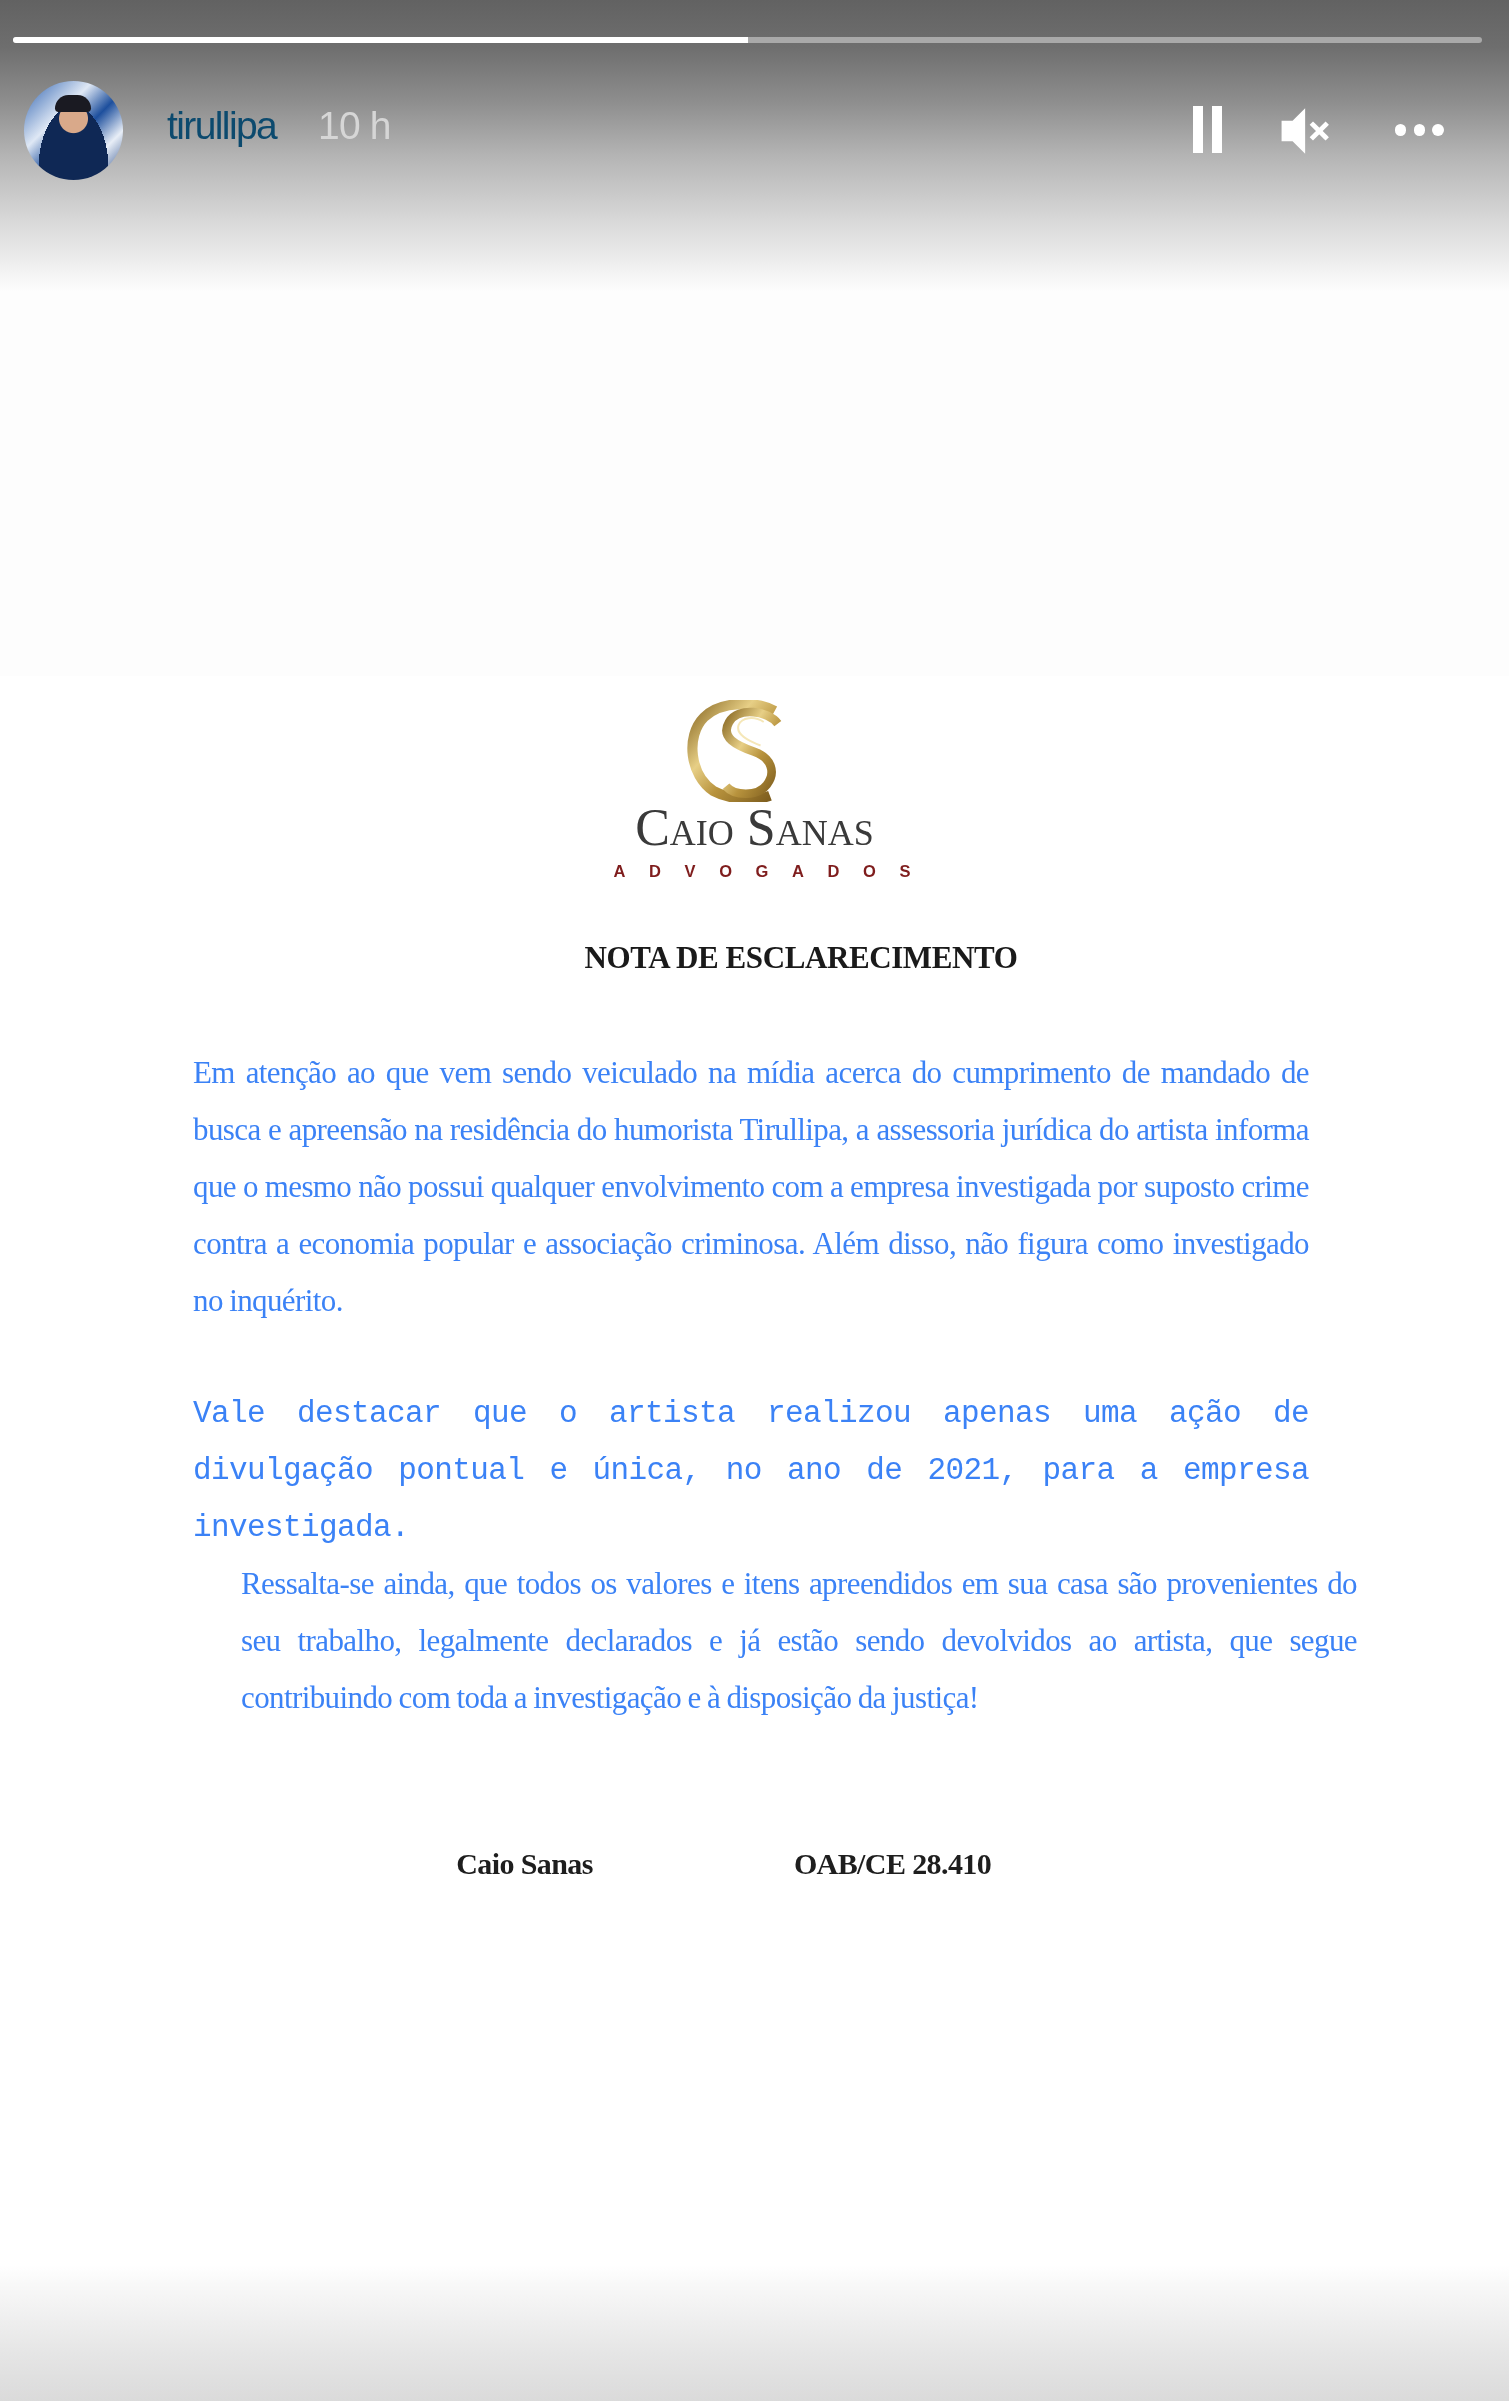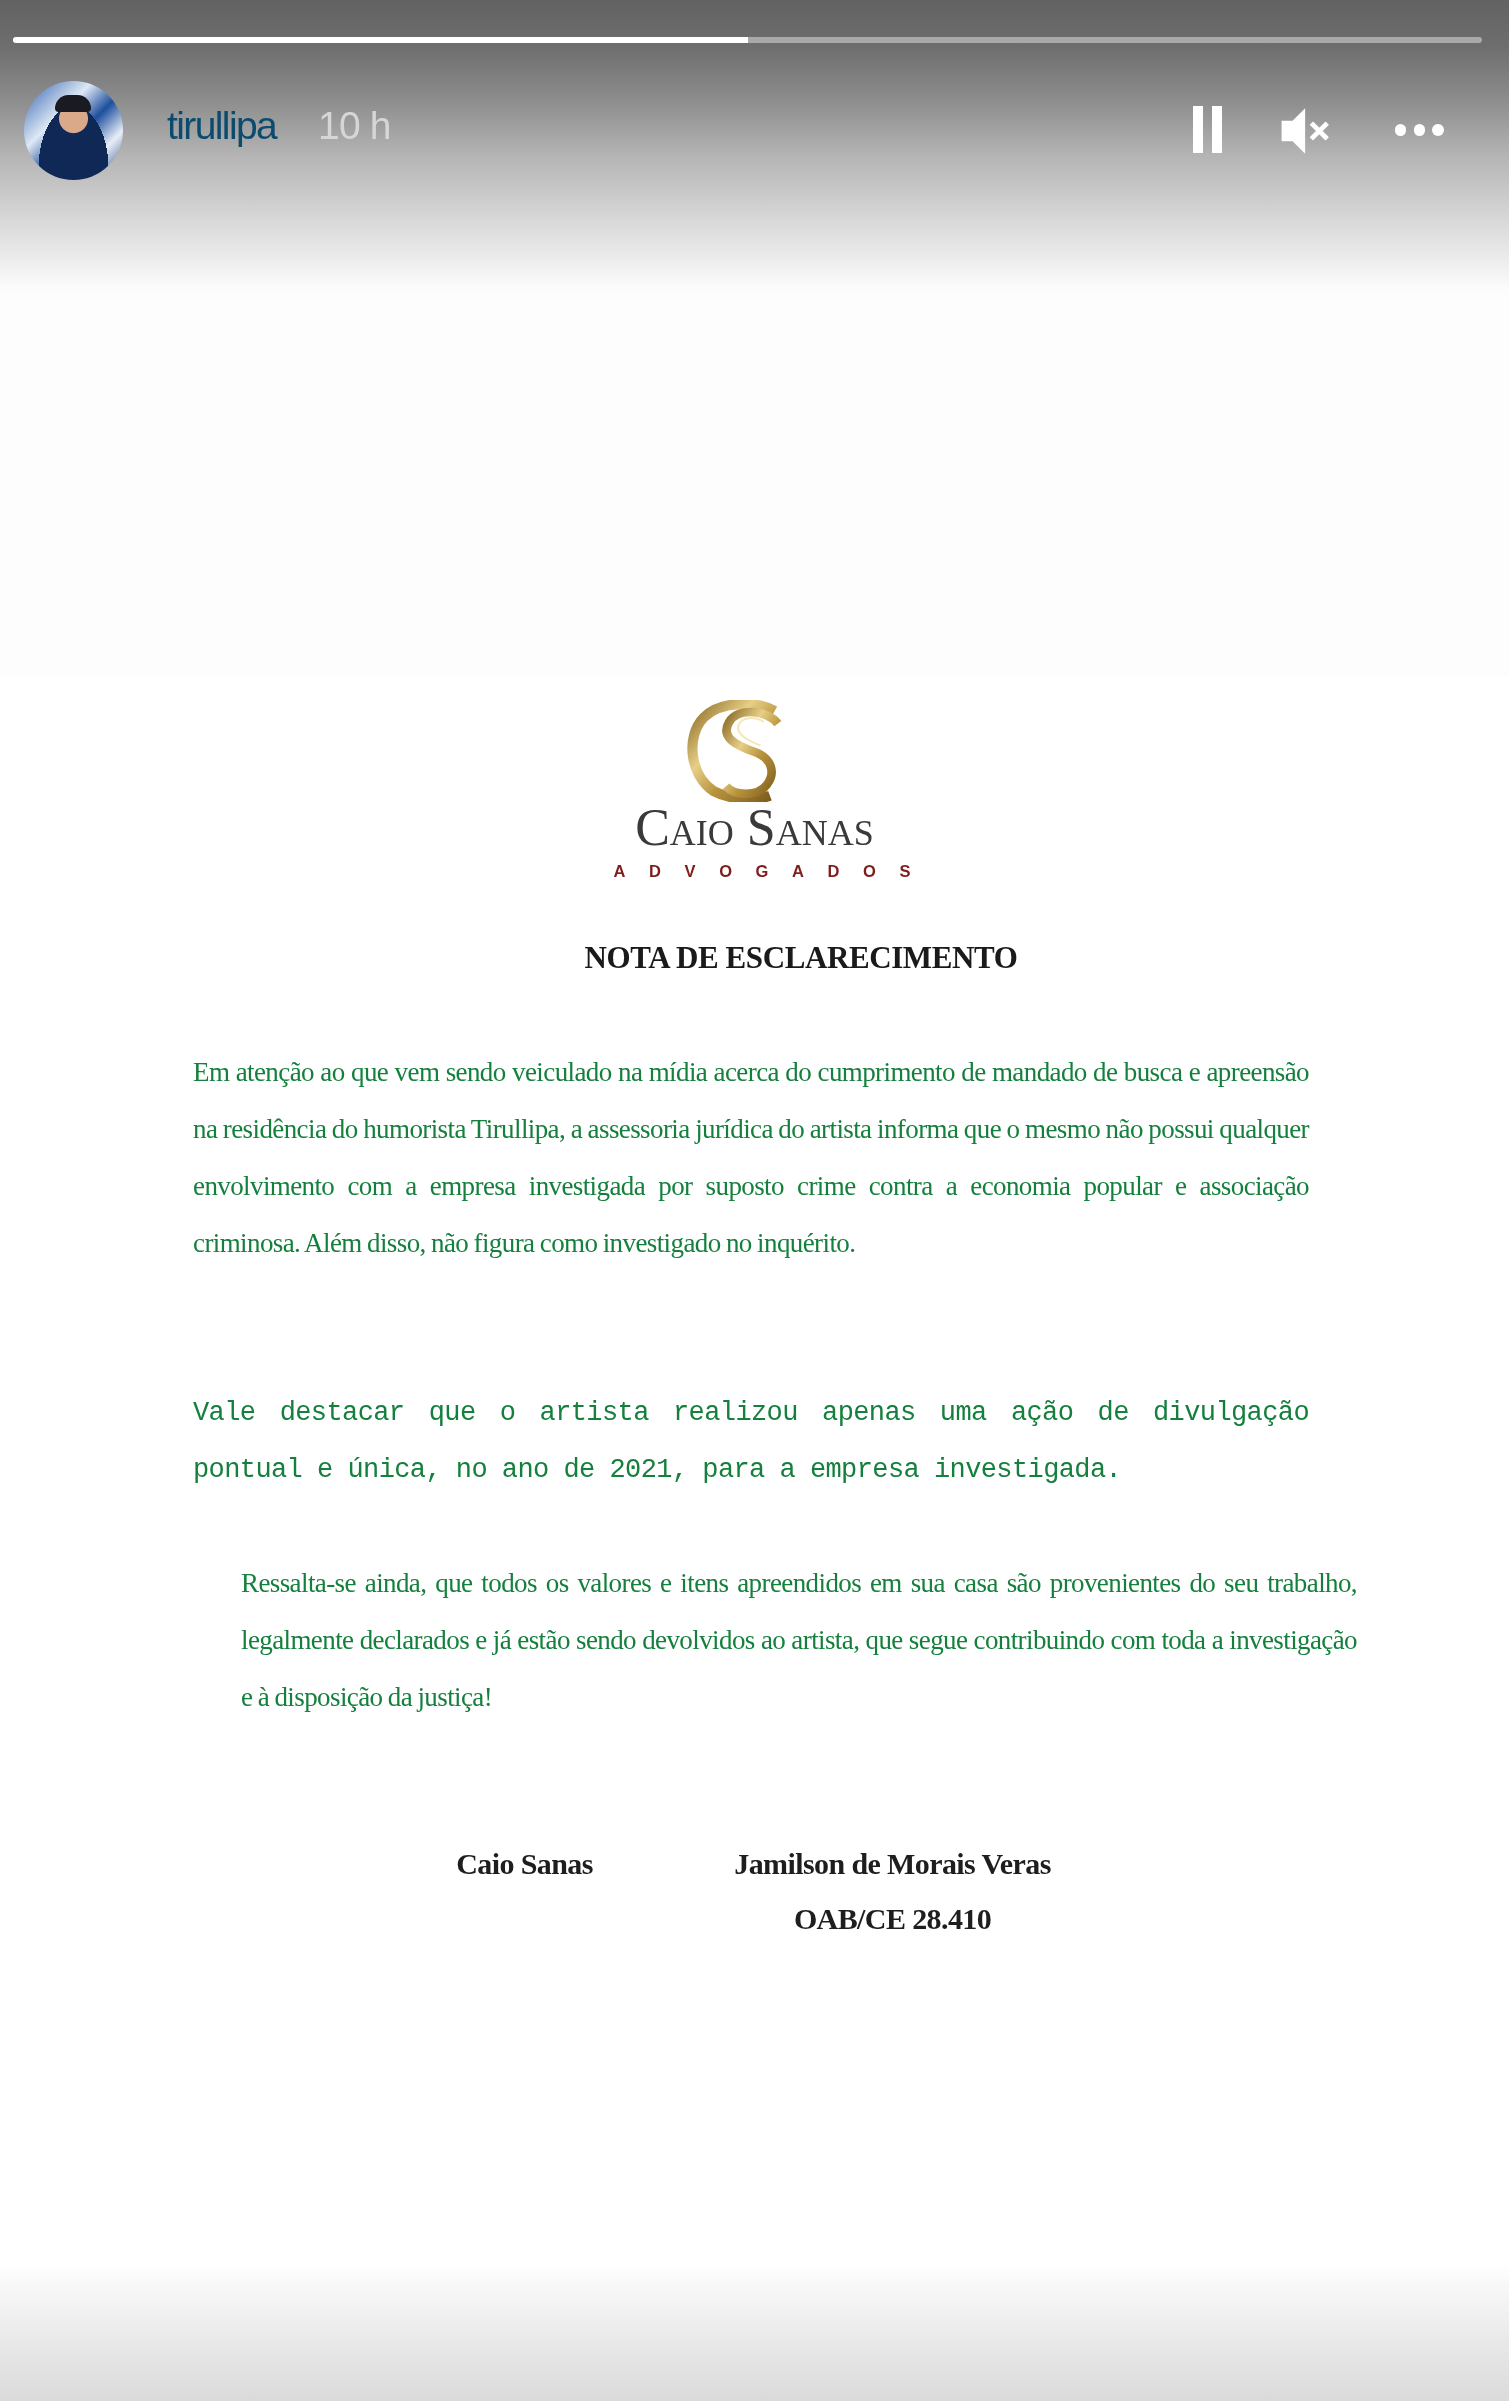--- a/index.html
+++ b/index.html
@@ -74,21 +74,21 @@
     font-family: "Liberation Sans", sans-serif; font-size: 16.5px; font-weight: bold; color: #7f1d1d;
     letter-spacing: 23.6px; line-height: 1;
     padding-left: 23.6px; box-sizing: border-box;
   }
   .doc-title {
     position: absolute; left: 0; top: 940px; width: 1510px; text-align: center;
     font-size: 31px; font-weight: bold; color: #1a1a1a; z-index: 2; letter-spacing: -0.4px; margin-left: 46px;
   }
   .para {
     position: absolute; left: 193px; width: 1116px; z-index: 2;
-    font-size: 27px; line-height: 57px; color: #15803d; text-align: justify;
+    font-size: 31px; line-height: 57px; color: #3b82f6; text-align: justify;
     text-align-last: left; letter-spacing: -0.6px; word-spacing: -0.8px;
   }
   .p1 { top: 1044px; }
   .p2 { top: 1385px; font-family: Liberation Mono, monospace; }
   .p3 { top: 1555px; margin-left: 48px; }
   .sig {
     position: absolute; z-index: 2; text-align: center;
     font-size: 30px; font-weight: bold; color: #1e1e1e; line-height: 55px; letter-spacing: -0.6px;
   }
   .sig1 { left: 367px; width: 315px; top: 1836px; }
@@ -149,18 +149,17 @@
 <div class="doc-title">NOTA DE ESCLARECIMENTO</div>
 
 <div class="para p1">Em atenção ao que vem sendo veiculado na mídia acerca do cumprimento de mandado de busca e apreensão na residência do humorista Tirullipa, a assessoria jurídica do artista informa que o mesmo não possui qualquer envolvimento com a empresa investigada por suposto crime contra a economia popular e associação criminosa. Além disso, não figura como investigado no inquérito.</div>
 <div class="para p2">Vale destacar que o artista realizou apenas uma ação de divulgação pontual e única, no ano de 2021, para a empresa investigada.</div>
 <div class="para p3">Ressalta-se ainda, que todos os valores e itens apreendidos em sua casa são provenientes do seu trabalho, legalmente declarados e já estão sendo devolvidos ao artista, que segue contribuindo com toda a investigação e à disposição da justiça!</div>
 
 <div class="sig sig1">
   <div>Caio Sanas</div>
 </div>
 <div class="sig sig2">
-  <div>Jamilson de Morais Veras</div>
   <div>OAB/CE 28.410</div>
 </div>
 
 <div class="bottom-shade"></div>
 
 
 </body></html>

